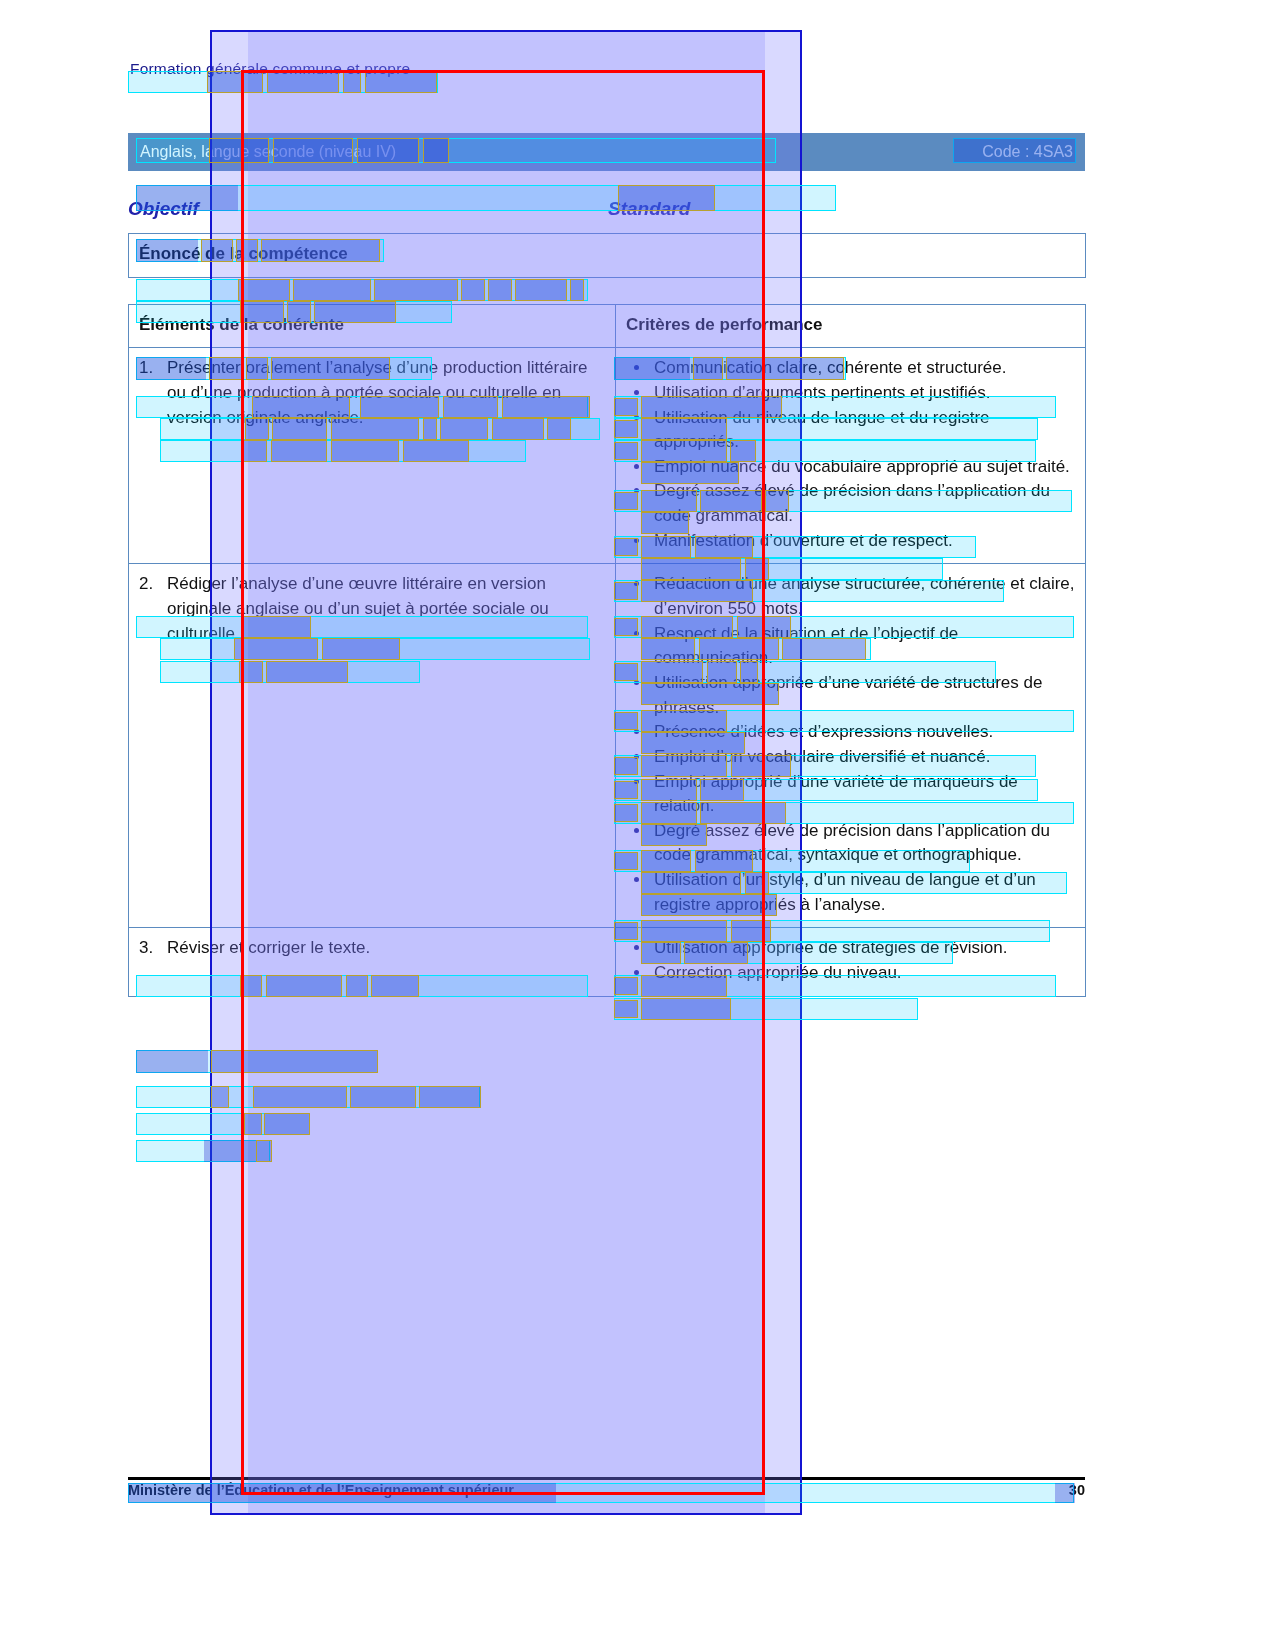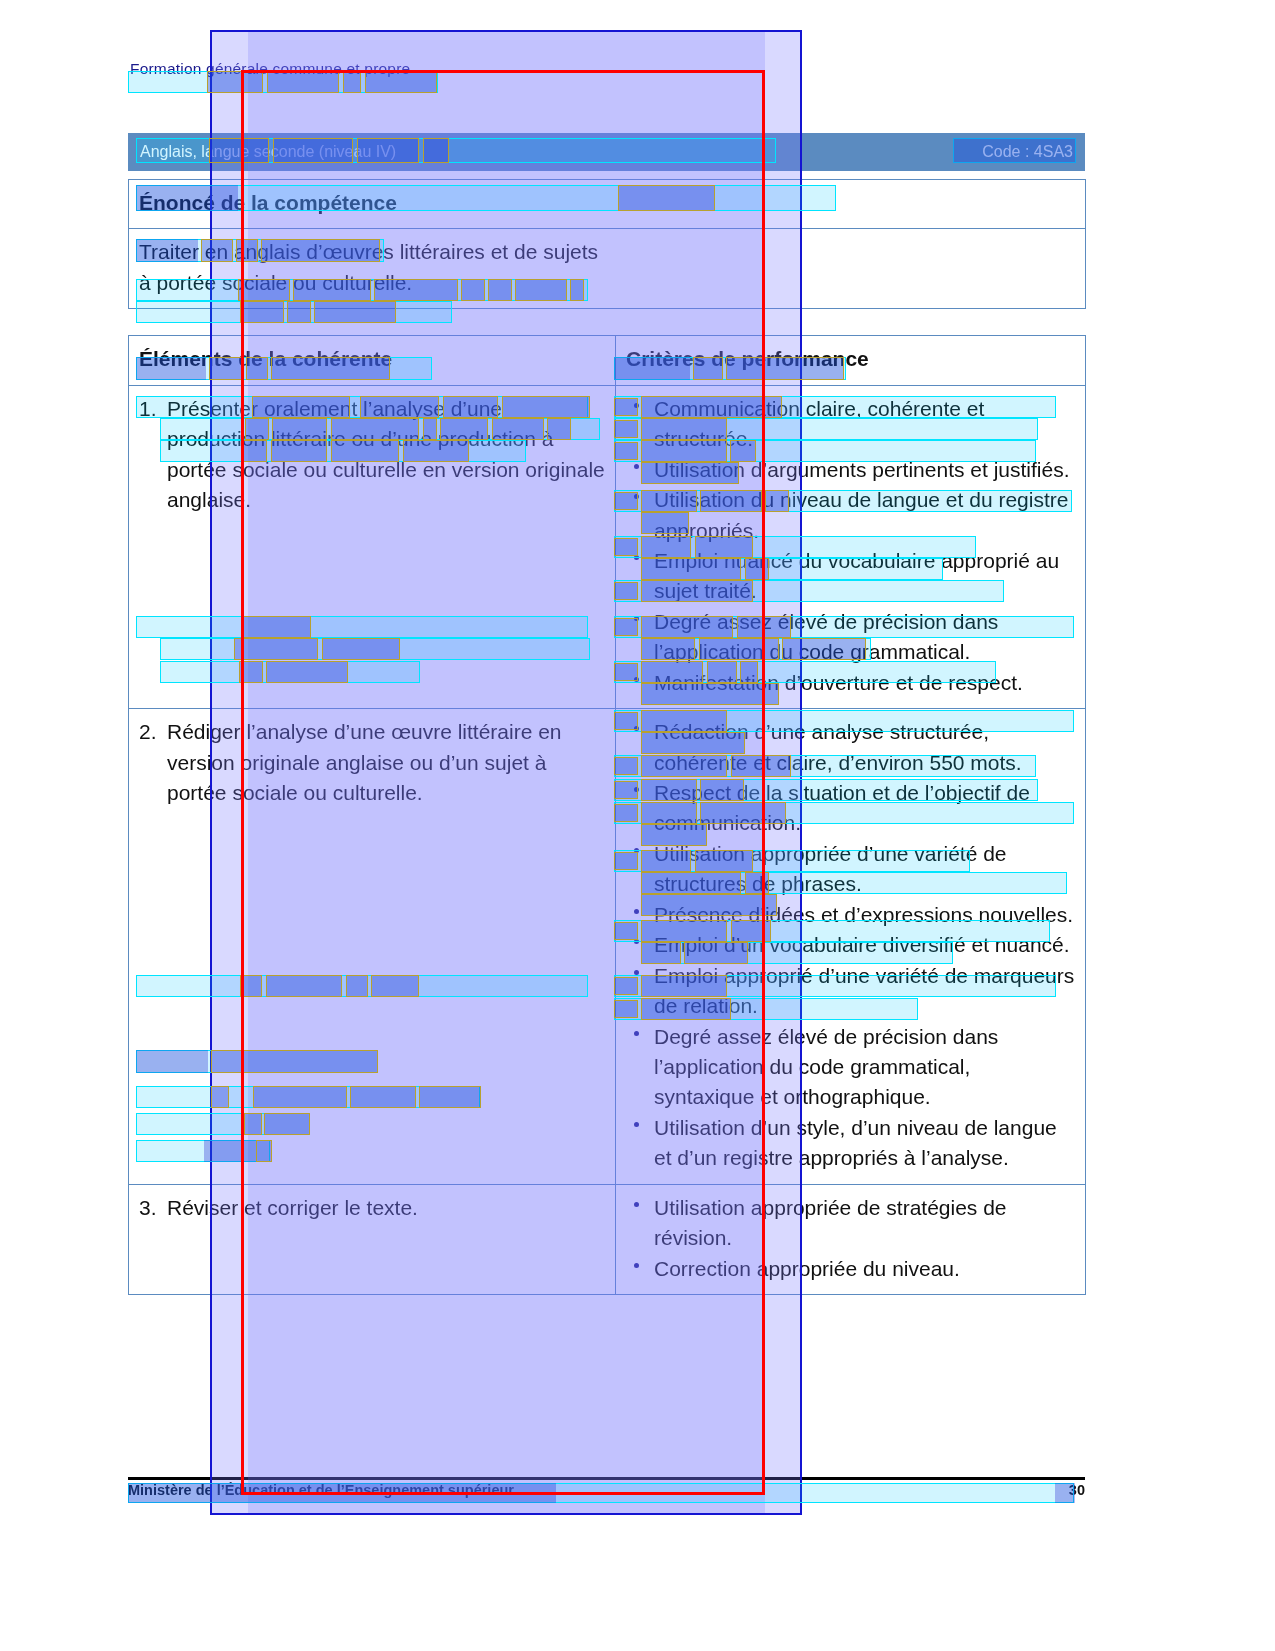--- a/index.html
+++ b/index.html
@@ -61,21 +61,21 @@
   table.frame{
     border-collapse:collapse;
     width:957px;
     table-layout:fixed;
     margin-top:8px;
   }
   table.frame td{
     border:1.5px solid #5b8bc0;
     vertical-align:top;
     padding:8px 10px 10px 10px;
-    font-size:21px;
+    font-size:17px;
     color:#111;
     line-height:1.45;
   }
   .hdr{font-weight:bold;}
 
   .gap{height:18px;}
 
   ol.elements{
     list-style:none;
     margin:0;padding:0;
@@ -179,33 +179,32 @@
 
   <div class="doc">
 
     <div class="sectionlabel">Formation générale commune et propre</div>
 
     <div class="banner">
       <span>Anglais, langue seconde (niveau IV)</span>
       <span>Code : 4SA3</span>
     </div>
 
+    <div class="objstd">
+      <span class="obj">Objectif</span>
+      <span class="std">Standard</span>
+    </div>
 
     <table class="frame">
       <colgroup>
           <col style="width:957px">
         </colgroup>
       <tbody>
           <tr>
         <td class="hdr">Énoncé de la compétence</td>
-      </tr>
-      <tr>
-        <td style="height:58px">
-          <div style="max-width:470px">Traiter en anglais d’œuvres littéraires et de sujets à portée sociale ou culturelle.</div>
-        </td>
       </tr>
     </tbody>
       </table>
 
     <div class="gap"></div>
 
     <table class="frame">
       <colgroup>
           <col style="width:487px">
           <col style="width:470px">

